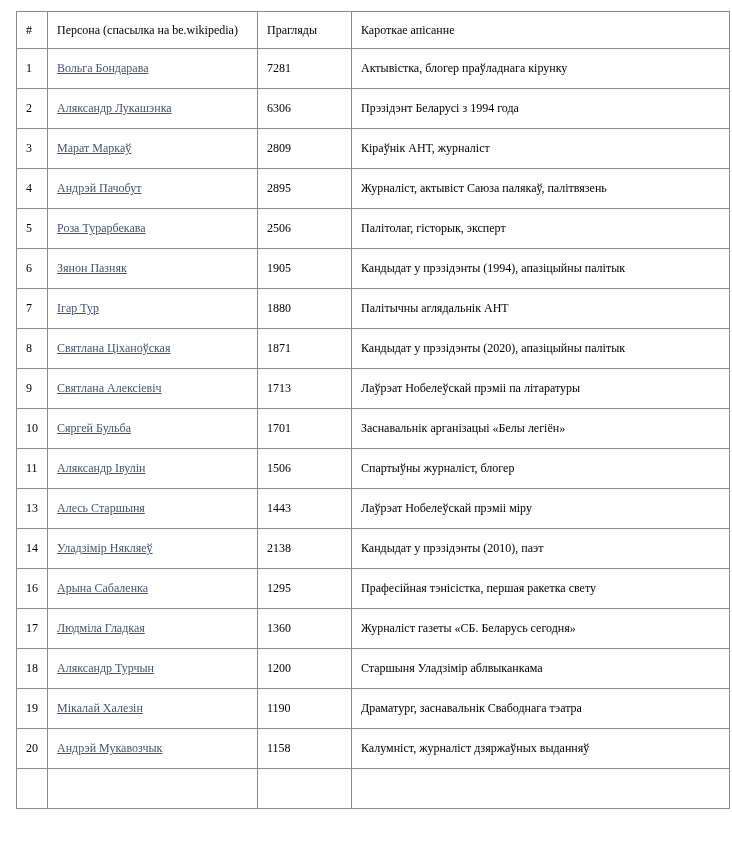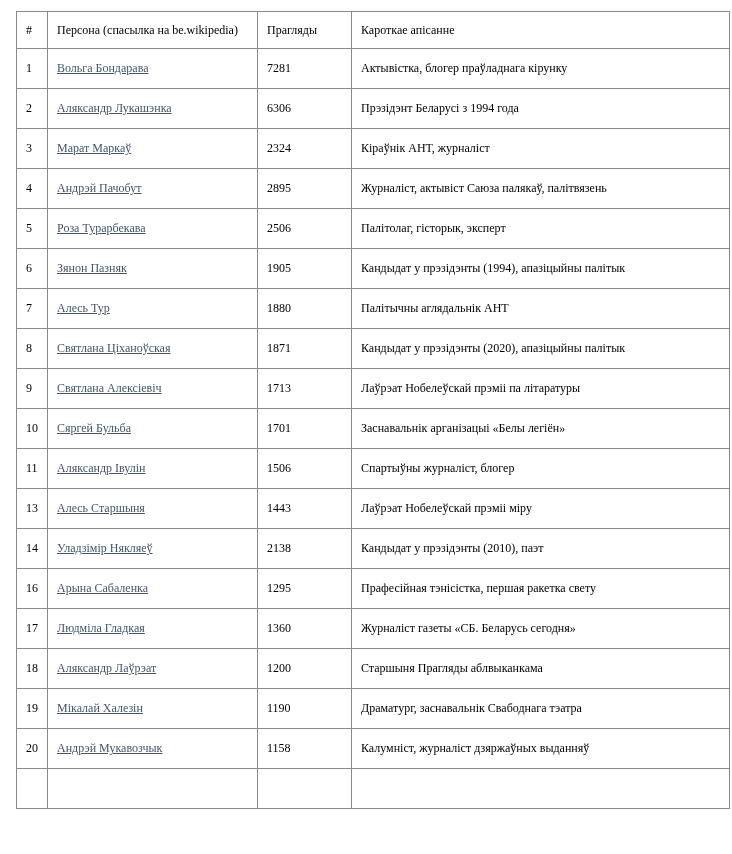--- a/index.html
+++ b/index.html
@@ -86,21 +86,21 @@
     </td>
     <td class="c-views">6306</td>
     <td class="c-desc">Прэзідэнт Беларусі з 1994 года</td>
   </tr>
 
   <tr>
     <td class="c-rank">3</td>
     <td class="c-person">
       <a href="#" class="person-link">Марат Маркаў</a>
     </td>
-    <td class="c-views">2324</td>
+    <td class="c-views">2809</td>
     <td class="c-desc">Кіраўнік АНТ, журналіст</td>
   </tr>
 
   <tr>
     <td class="c-rank">4</td>
     <td class="c-person">
       <a href="#" class="person-link">Андрэй Пачобут</a>
     </td>
     <td class="c-views">2895</td>
     <td class="c-desc">Журналіст, актывіст Саюза палякаў, палітвязень</td>
@@ -120,21 +120,21 @@
     <td class="c-person">
       <a href="#" class="person-link">Зянон Пазняк</a>
     </td>
     <td class="c-views">1905</td>
     <td class="c-desc">Кандыдат у прэзідэнты (1994), апазіцыйны палітык</td>
   </tr>
 
   <tr>
     <td class="c-rank">7</td>
     <td class="c-person">
-      <a href="#" class="person-link">Алесь Тур</a>
+      <a href="#" class="person-link">Ігар Тур</a>
     </td>
     <td class="c-views">1880</td>
     <td class="c-desc">Палітычны аглядальнік АНТ</td>
   </tr>
 
   <tr>
     <td class="c-rank">8</td>
     <td class="c-person">
       <a href="#" class="person-link">Святлана Ціханоўская</a>
     </td>
@@ -203,24 +203,24 @@
     <td class="c-person">
       <a href="#" class="person-link">Людміла Гладкая</a>
     </td>
     <td class="c-views">1360</td>
     <td class="c-desc">Журналіст газеты «СБ. Беларусь сегодня»</td>
   </tr>
 
   <tr>
     <td class="c-rank">18</td>
     <td class="c-person">
-      <a href="#" class="person-link">Аляксандр Лаўрэат</a>
+      <a href="#" class="person-link">Аляксандр Турчын</a>
     </td>
     <td class="c-views">1200</td>
-    <td class="c-desc">Старшыня Прагляды аблвыканкама</td>
+    <td class="c-desc">Старшыня Уладзімір аблвыканкама</td>
   </tr>
 
   <tr>
     <td class="c-rank">19</td>
     <td class="c-person">
       <a href="#" class="person-link">Мікалай Халезін</a>
     </td>
     <td class="c-views">1190</td>
     <td class="c-desc">Драматург, заснавальнік Свабоднага тэатра</td>
   </tr>

